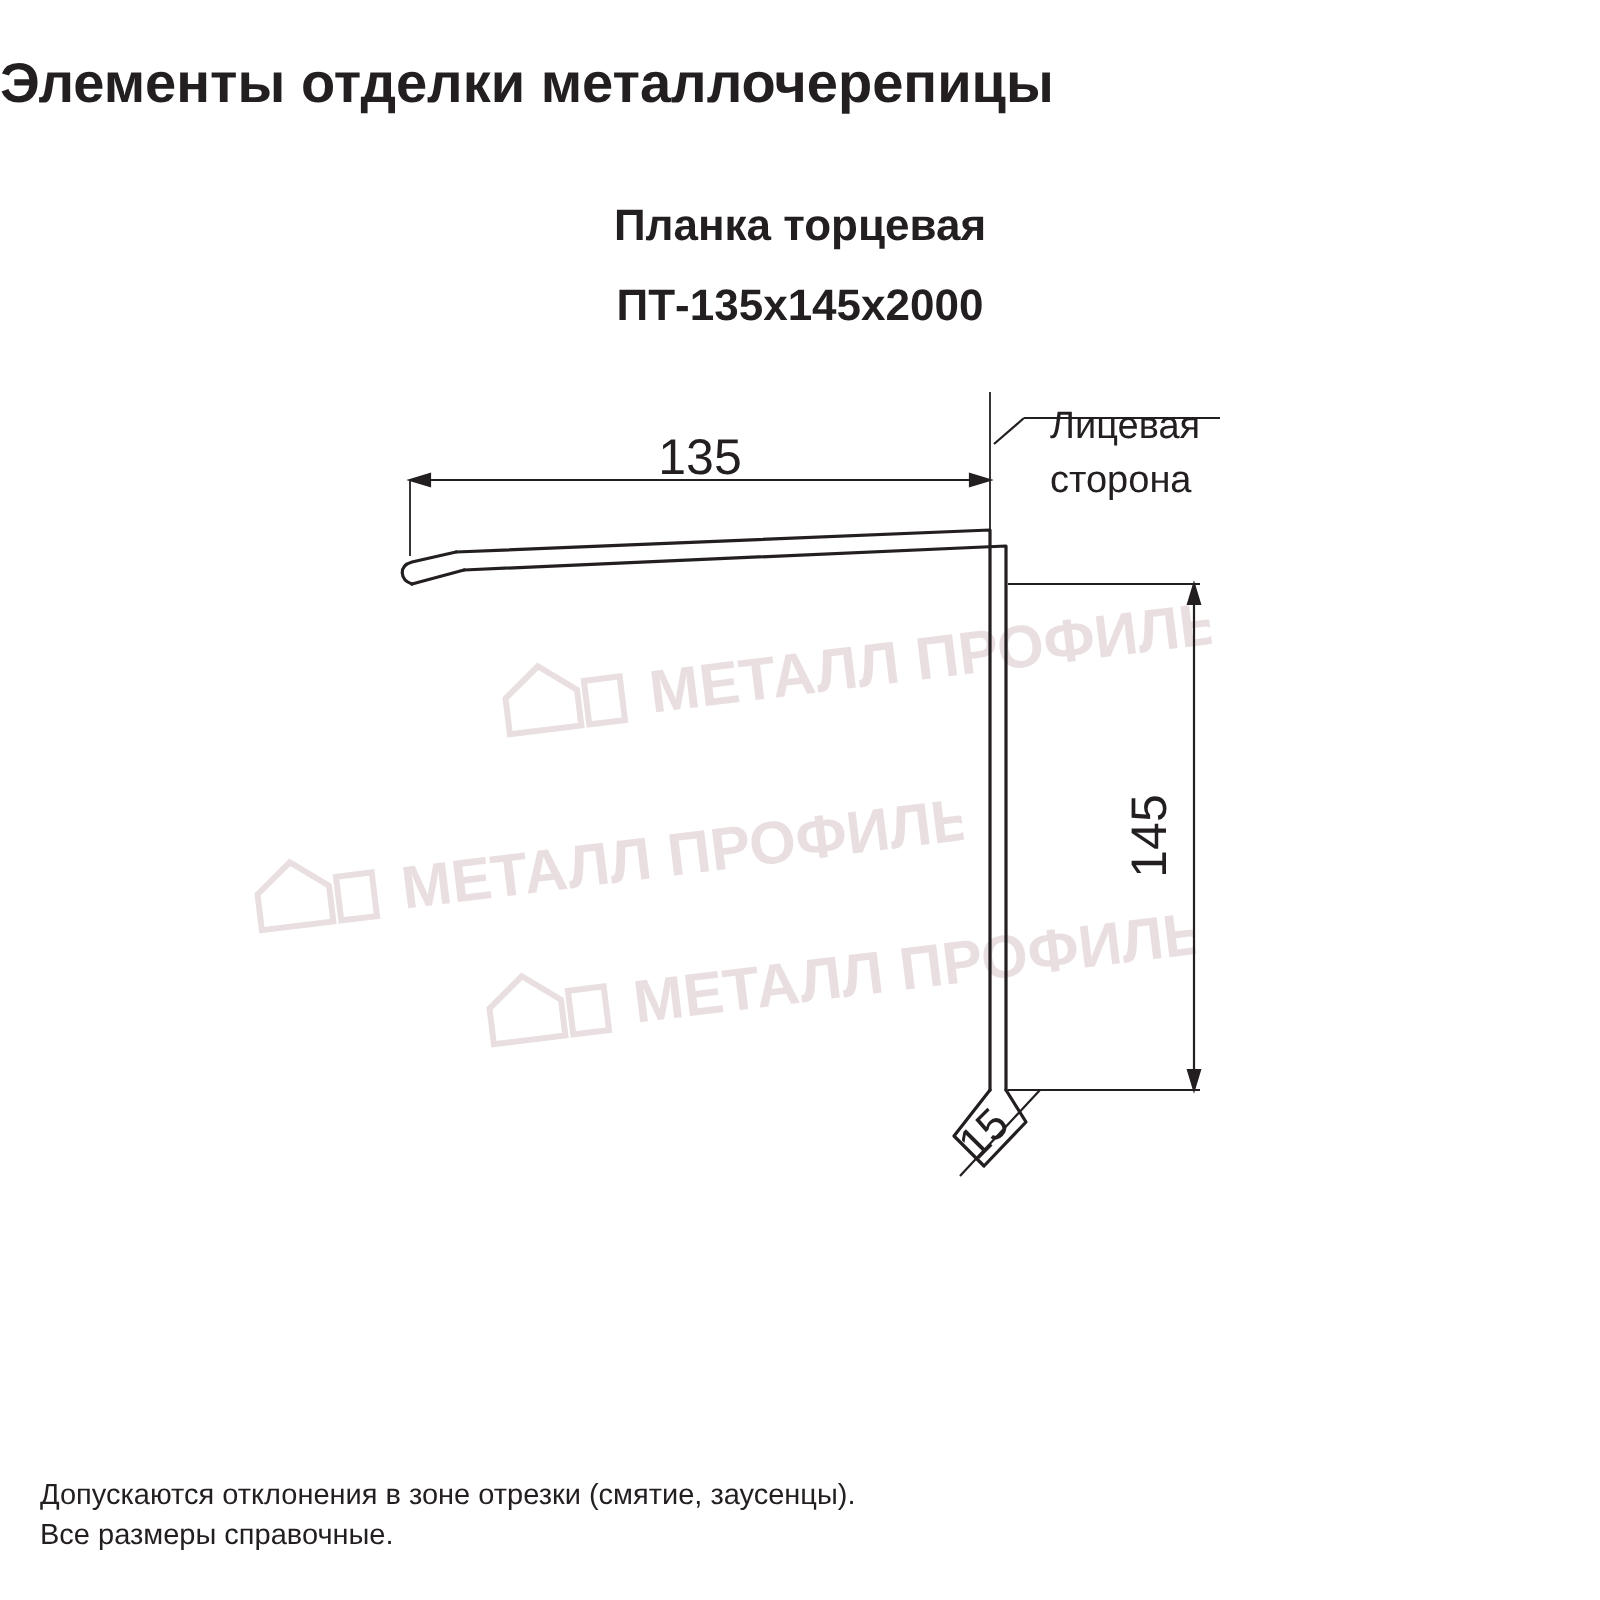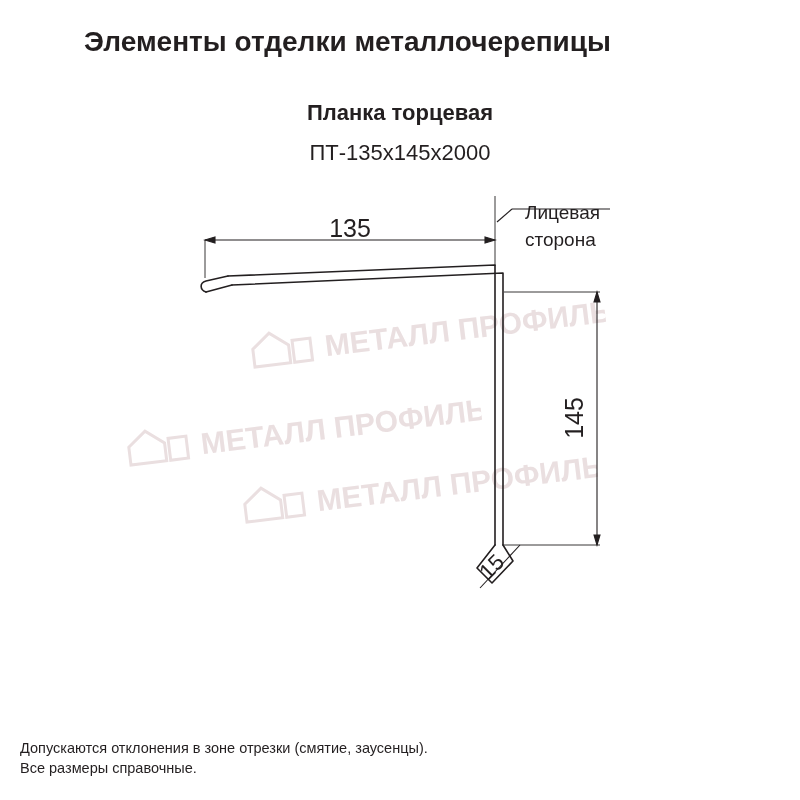--- a/index.html
+++ b/index.html
@@ -18,21 +18,20 @@
   .page {
     position: relative;
     width: 800px;
     height: 800px;
   }
   .title {
     position: absolute;
     top: 26px;
     left: 0;
     width: 695px;
-    text-align: center;
     font-size: 28px;
     font-weight: bold;
     letter-spacing: 0px;
     color: #231f20;
   }
   .subtitle {
     position: absolute;
     top: 100px;
     left: 0;
     width: 800px;
@@ -41,21 +40,21 @@
     font-weight: bold;
     color: #231f20;
   }
   .code {
     position: absolute;
     top: 140px;
     left: 0;
     width: 800px;
     text-align: center;
     font-size: 22px;
-    font-weight: normal;
+    font-weight: bold;
     color: #231f20;
   }
   .drawing {
     position: absolute;
     top: 0;
     left: 0;
     width: 800px;
     height: 800px;
   }
   .footnotes {

